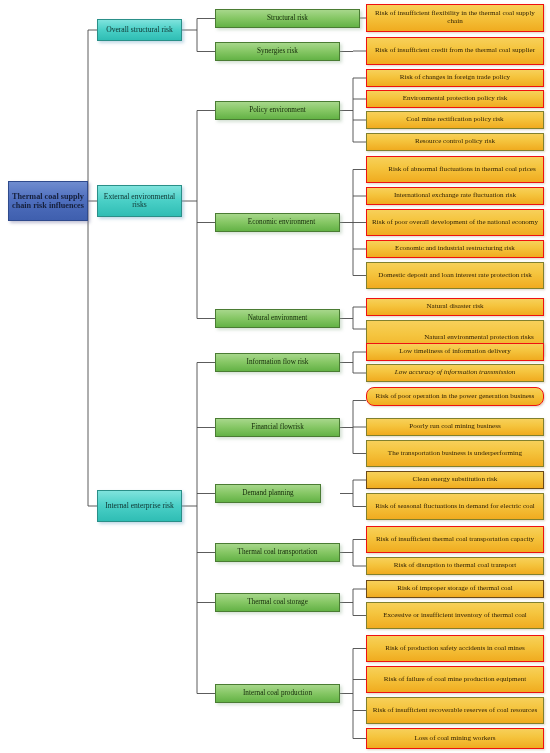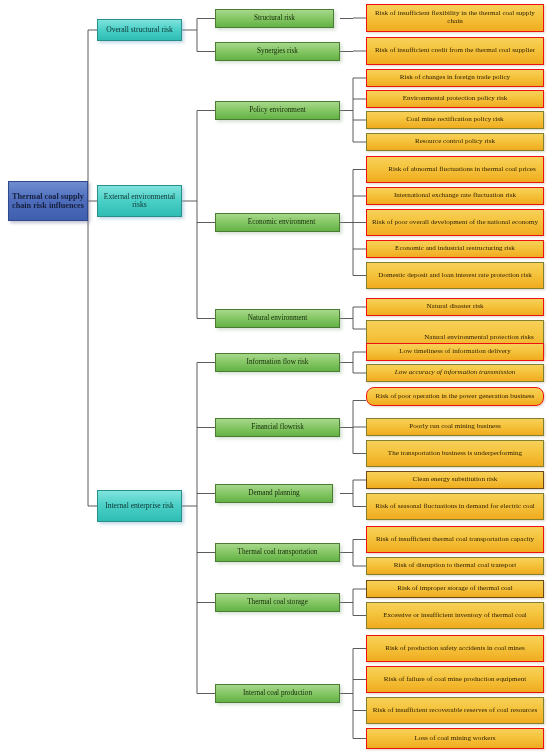--- a/index.html
+++ b/index.html
@@ -143,21 +143,21 @@
       <path d="M 197 693.5 L 215 693.5" stroke="#4a4a4a" stroke-width="0.9" fill="none"></path>
       <path d="M 88 201 L 88 201" stroke="#4a4a4a" stroke-width="0.9" fill="none"></path>
       <path d="M 88 30 L 88 506" stroke="#4a4a4a" stroke-width="0.9" fill="none"></path>
       <path d="M 88 30 L 97 30" stroke="#4a4a4a" stroke-width="0.9" fill="none"></path>
       <path d="M 88 201 L 97 201" stroke="#4a4a4a" stroke-width="0.9" fill="none"></path>
       <path d="M 88 506 L 97 506" stroke="#4a4a4a" stroke-width="0.9" fill="none"></path>
     </svg>
 <div class="node n-leaf bd-red" style="left: 366px; top: 4px; width: 178px; height: 28px;">
       <span>Risk of insufficient flexibility in the thermal coal supply chain</span>
     </div>
-    <div class="node n-l2" style="left: 215px; top: 9px; width: 119px; height: 19px;">
+    <div class="node n-l2" style="left: 215px; top: 9px; width: 145px; height: 19px;">
       <span>Structural risk</span>
     </div>
     <div class="node n-leaf bd-red" style="left: 366px; top: 37px; width: 178px; height: 28px;">
       <span>Risk of insufficient credit from the thermal coal supplier</span>
     </div>
     <div class="node n-l2" style="left: 215px; top: 42px; width: 125px; height: 19px;">
       <span>Synergies risk</span>
     </div>
     <div class="node n-leaf bd-red" style="left: 366px; top: 69px; width: 178px; height: 18px;">
       <span>Risk of changes in foreign trade policy</span>
@@ -221,21 +221,21 @@
     </div>
     <div class="node n-l2" style="left: 215px; top: 418px; width: 125px; height: 19px;">
       <span>Financial flowrisk</span>
     </div>
     <div class="node n-leaf bd-brown" style="left: 366px; top: 471px; width: 178px; height: 18px;">
       <span>Clean energy substitution risk</span>
     </div>
     <div class="node n-leaf bd-olive" style="left: 366px; top: 493px; width: 178px; height: 27px;">
       <span>Risk of seasonal fluctuations in demand for electric coal</span>
     </div>
-    <div class="node n-l2" style="left: 215px; top: 484px; width: 118px; height: 19px;">
+    <div class="node n-l2" style="left: 215px; top: 484px; width: 106px; height: 19px;">
       <span>Demand planning</span>
     </div>
     <div class="node n-leaf bd-red" style="left: 366px; top: 526px; width: 178px; height: 27px;">
       <span>Risk of insufficient thermal coal transportation capacity</span>
     </div>
     <div class="node n-leaf bd-olive" style="left: 366px; top: 557px; width: 178px; height: 18px;">
       <span>Risk of disruption to  thermal coal transport</span>
     </div>
     <div class="node n-l2" style="left: 215px; top: 543px; width: 125px; height: 19px;">
       <span>Thermal coal transportation</span>

